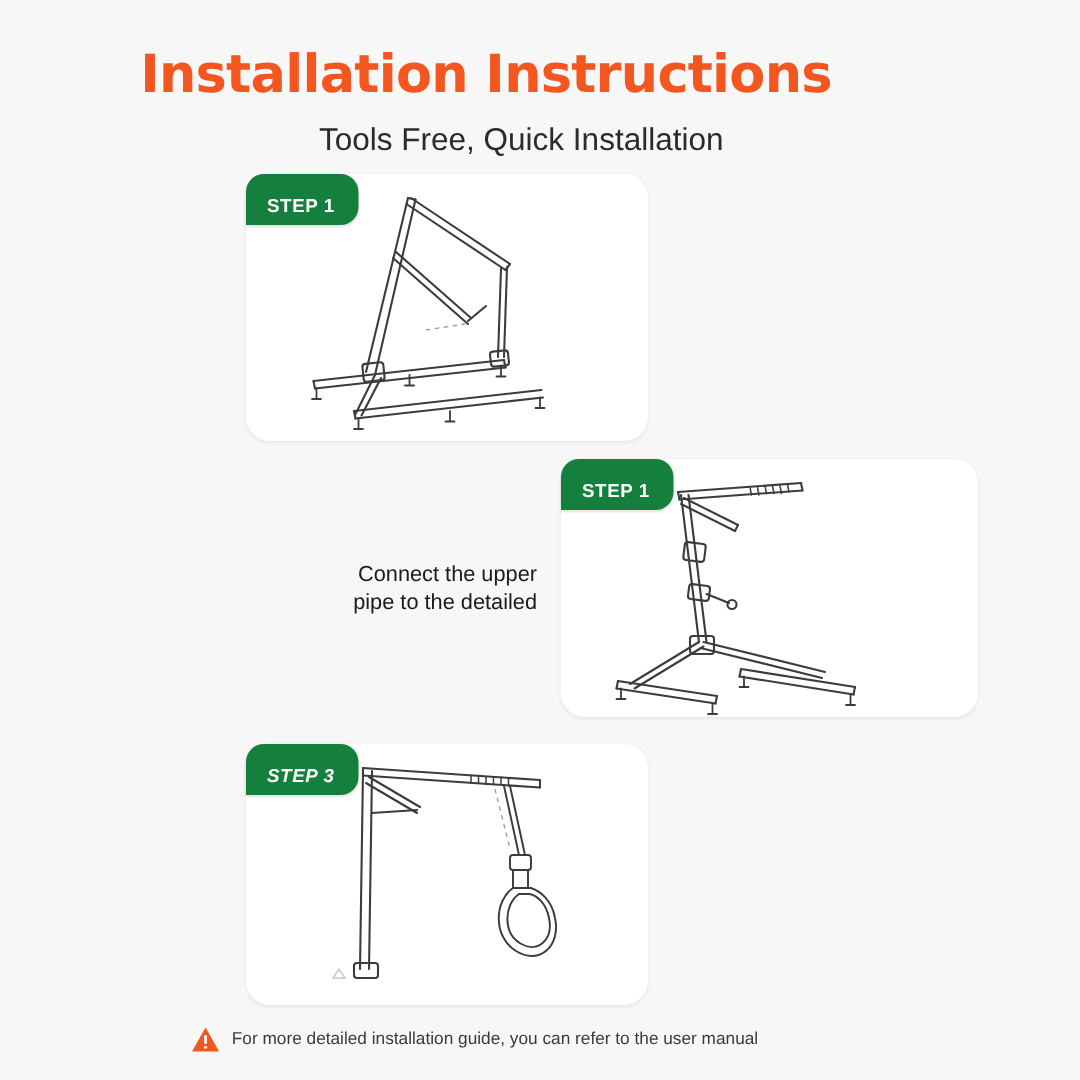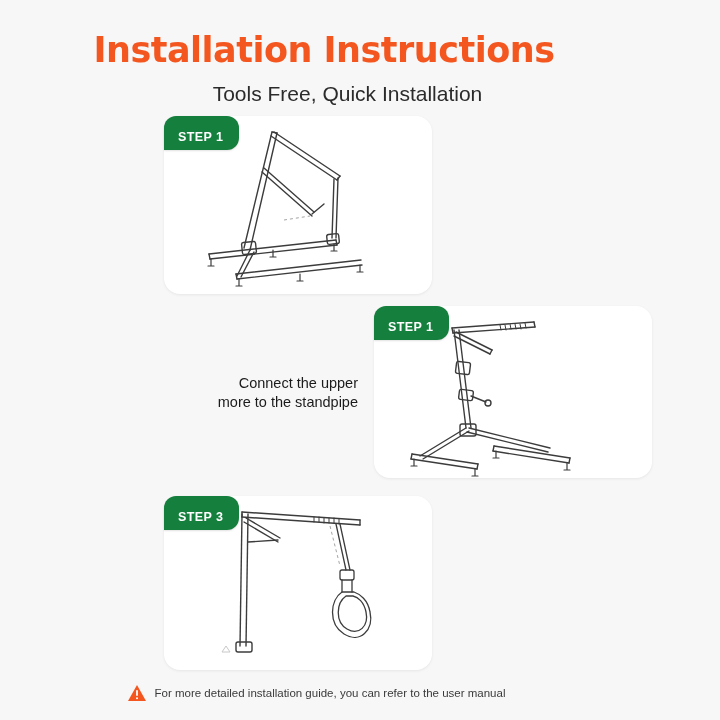--- a/index.html
+++ b/index.html
@@ -77,21 +77,21 @@
   #step1-badge { left: 128px; top: 116px; }
   #step1-caption { left: 398px; top: 178px; width: 230px; }
 
   
   #step2-card { left: 338px; top: 306px; width: 278px; height: 172px; }
   #step2-badge { left: 338px; top: 306px; }
   #step2-caption { left: 92px; top: 374px; width: 230px; }
 
   
   #step3-card { left: 128px; top: 496px; width: 268px; height: 174px; }
-  #step3-badge { left: 128px; top: 496px; }
+  #step3-badge { left: 128px; top: 496px; font-style: italic; }
   #step3-caption { left: 398px; top: 564px; width: 230px; }
 
   
   .footer {
     position: absolute;
     left: 0;
     right: 16px;
     bottom: 18px;
     display: flex;
     align-items: center;
@@ -218,21 +218,21 @@
         <path d="M40 153 L40 160 M37 160 L43 160"></path>
         <path d="M101 163 L101 170 M98 170 L104 170"></path>
         <path d="M122 145 L122 152 M119 152 L125 152"></path>
         <path d="M193 157 L193 164 M190 164 L196 164"></path>
       </g>
     </svg>
   </div>
   <div class="badge" id="step2-badge">STEP 1</div>
   <div class="caption left" id="step2-caption">
     <div>Connect the upper</div>
-    <div>more to the standpipe</div>
+    <div>pipe to the detailed</div>
   </div>
 
   <div class="card" id="step3-card">
     <svg class="art" width="268" height="174" viewBox="0 0 268 174">
       <g fill="none" stroke="#3c3c3c" stroke-width="1.4" stroke-linecap="round" stroke-linejoin="round">
 
         <path d="M78 16 L196 24"></path>
         <path d="M78 21 L196 29"></path>
         <path d="M78 16 L78 21"></path>
         <path d="M196 24 L196 29"></path>

